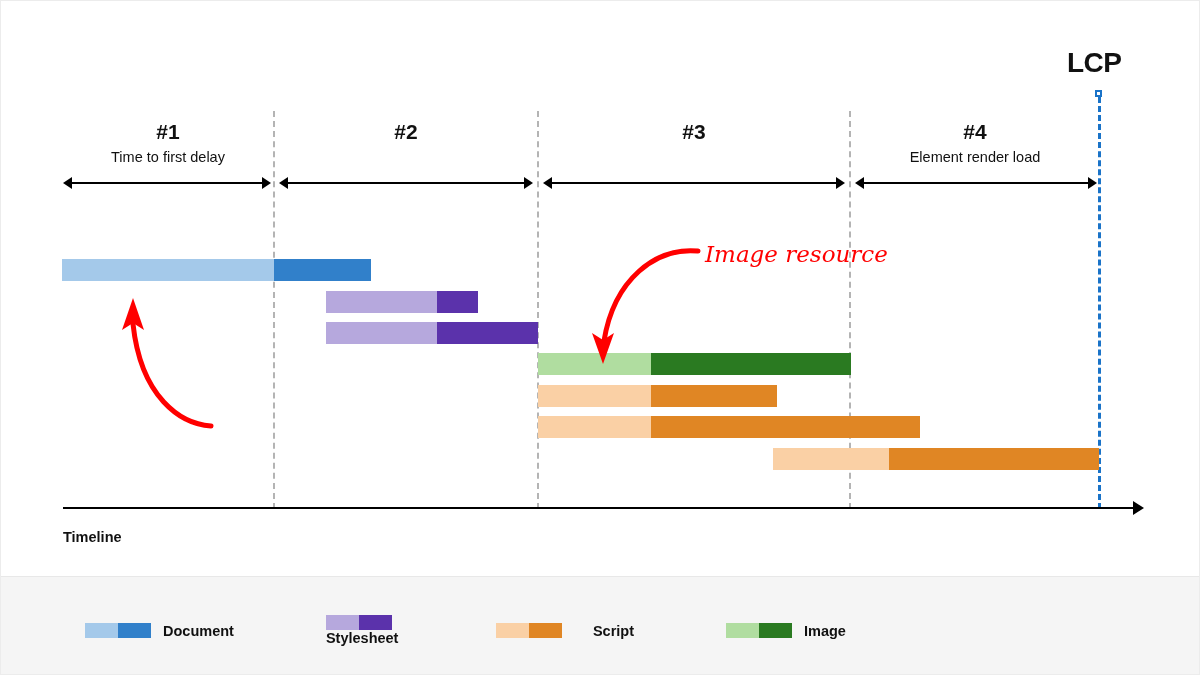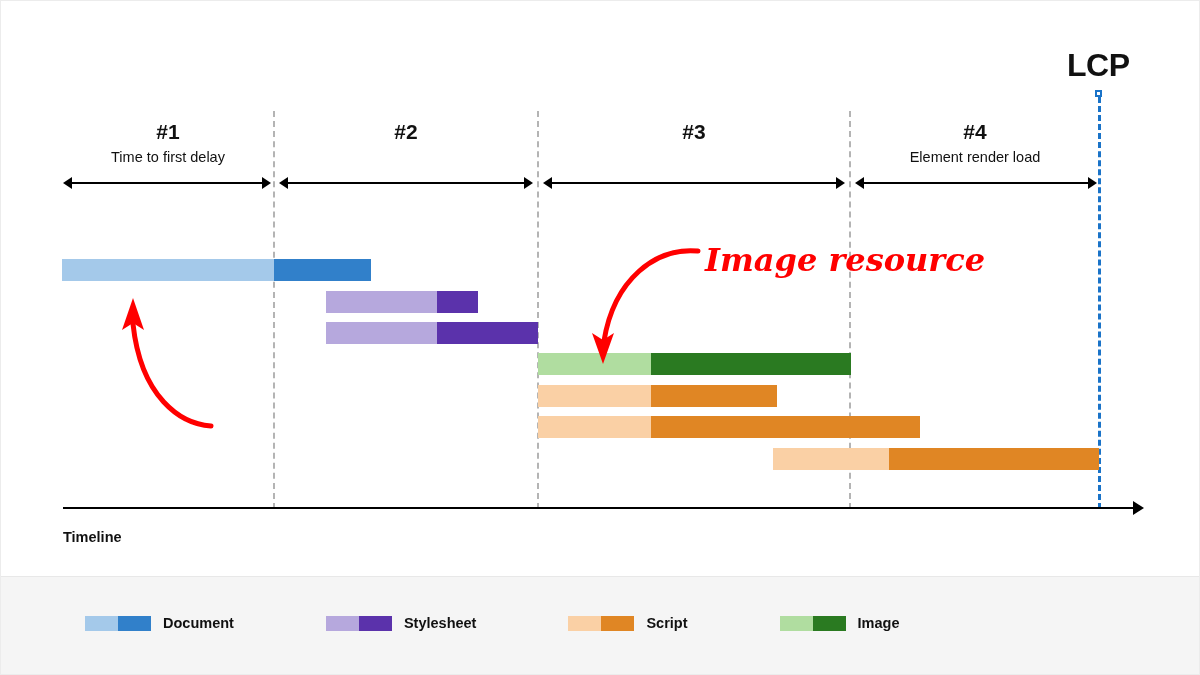--- a/index.html
+++ b/index.html
@@ -27,21 +27,21 @@
   #plot {
     position: absolute;
     left: 0; top: 0;
     width: 1200px;
     height: 575px;
   }
 
   .lcp-label {
     position: absolute;
     font-weight: bold;
-    font-size: 32px;
+    font-size: 28px;
     color: #111111;
     letter-spacing: -0.5px;
     white-space: nowrap;
   }
 
   
   .divider {
     position: absolute;
     width: 0;
     border-left: 2px dashed #b4b4b4;
@@ -132,22 +132,22 @@
     font-weight: bold;
     color: #111111;
   }
 
   
   .annot {
     position: absolute;
     color: #ff0000;
     font-family: "DejaVu Serif", serif;
     font-style: italic;
-    font-weight: bold;
-    font-size: 32px;
+    font-weight: normal;
+    font-size: 23px;
     white-space: nowrap;
   }
   .annot-svg {
     position: absolute;
     overflow: visible;
     pointer-events: none;
   }
 
   
   #legend {
@@ -161,21 +161,21 @@
   }
   .legend-row {
     position: absolute;
     top: 38px;
     left: 62px;
     display: flex;
     align-items: center;
   }
   .legend-item {
     display: flex;
-    align-items: flex-end;
+    align-items: flex-start;
     padding-left: 22px;
   }
   .legend-swatch {
     display: flex;
     width: 66px;
     height: 15px;
     margin-right: 12px;
   }
   .legend-swatch span {
     width: 50%;
@@ -294,28 +294,28 @@
 
   <div id="legend">
     <div class="legend-row">
       <div class="legend-item" style="margin-right:70px;">
         <span class="legend-swatch">
           <span style="background:#a4c9ea;"></span>
           <span style="background:#3180ca;"></span>
         </span>
         <span class="legend-text">Document</span>
       </div>
-      <div class="legend-item" style="margin-right:70px;">
+      <div class="legend-item" style="margin-right:70px;flex-direction:column;">
         <span class="legend-swatch">
           <span style="background:#b6a8dd;"></span>
           <span style="background:#5b32ab;"></span>
         </span>
         <span class="legend-text">Stylesheet</span>
       </div>
-      <div class="legend-item" style="margin-right:70px;">
+      <div class="legend-item" style="margin-right:70px;gap:19px;">
         <span class="legend-swatch">
           <span style="background:#fad0a5;"></span>
           <span style="background:#e08624;"></span>
         </span>
         <span class="legend-text">Script</span>
       </div>
       <div class="legend-item">
         <span class="legend-swatch">
           <span style="background:#b0dda0;"></span>
           <span style="background:#2a7a21;"></span>

